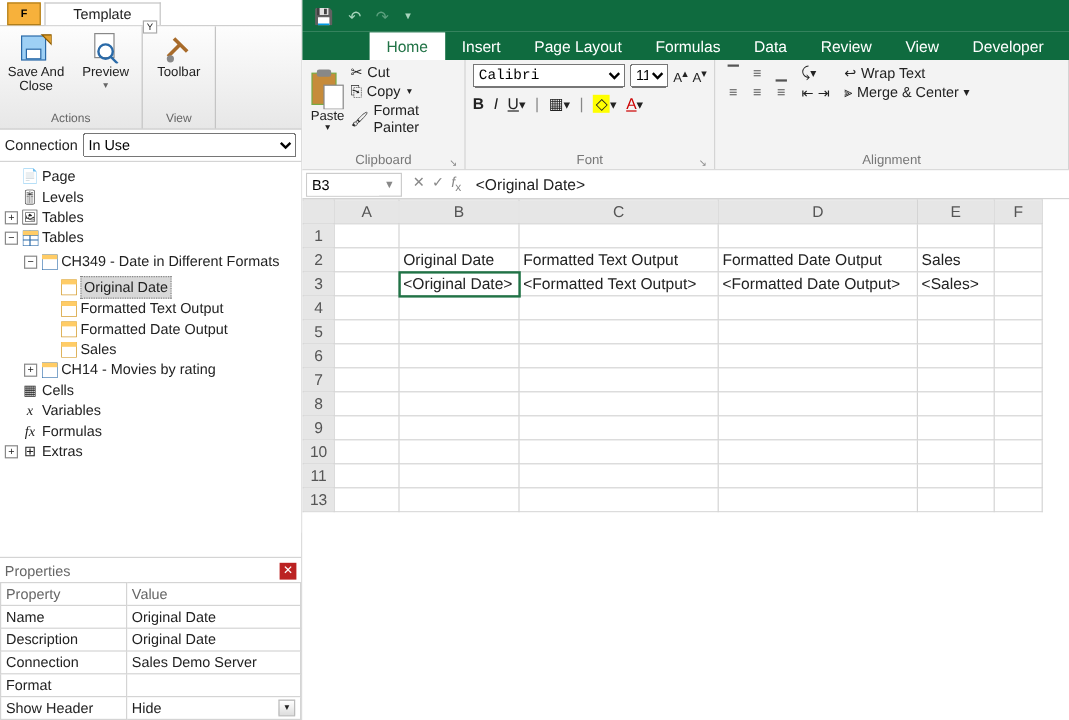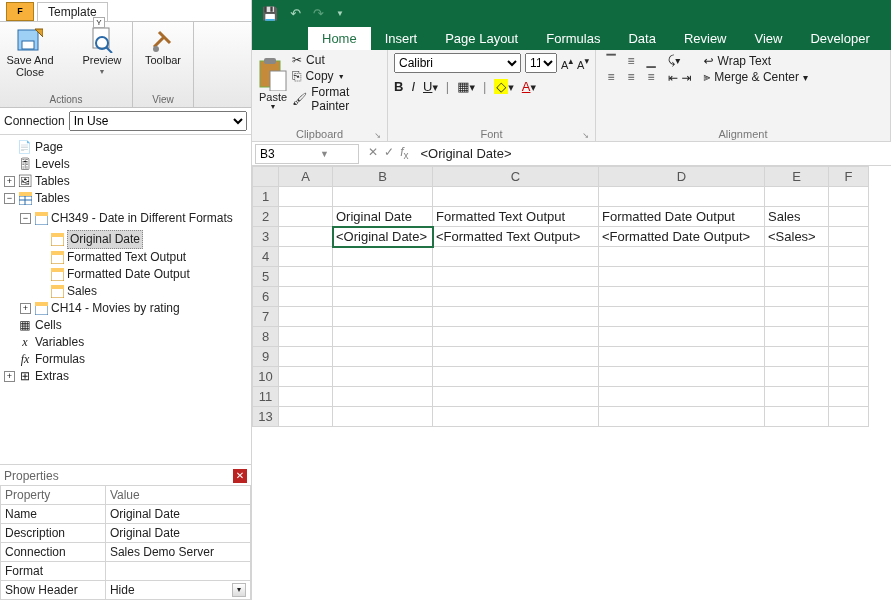--- a/index.html
+++ b/index.html
@@ -6,27 +6,27 @@
 body { font-family: "Segoe UI", Tahoma, sans-serif; font-size: 12px; color: #222; background: #fff; width: 891px; height: 600px; overflow: hidden; }
 
 
 .app { display: flex; width: 891px; height: 600px; }
 .left { width: 252px; display: flex; flex-direction: column; border-right: 1px solid #d4d4d4; }
 .right { flex: 1; display: flex; flex-direction: column; background: #fff; }
 
 
 .tabstrip { height: 22px; background: #fff; display: flex; align-items: flex-end; border-bottom: 1px solid #c4c4c4; }
 .tabstrip .f { width: 28px; height: 19px; background: #f7b13b; border: 1px solid #b07e1b; margin-left: 6px; text-align: center; font-size: 9px; font-weight: bold; color: #000; line-height: 17px; }
-.tabstrip .tab { padding: 2px 10px; border: 1px solid #c4c4c4; border-bottom: none; background: #fff; margin-left: 3px; position: relative; }
+.tabstrip .tab { padding: 2px 23px; border: 1px solid #c4c4c4; border-bottom: none; background: #fff; margin-left: 3px; position: relative; }
 .tabstrip .keytip { position: absolute; top: 14px; right: 2px; font-size: 8px; border: 1px solid #aaa; background: #fff; padding: 0 2px; }
 
 
 .ribbon { height: 86px; background: linear-gradient(#fdfdfd,#e7e7e7); border-bottom: 1px solid #c4c4c4; display: flex; }
 .ribbon .group { border-right: 1px solid #c4c4c4; padding: 4px 6px 2px; display: flex; flex-direction: column; align-items: center; justify-content: space-between; }
-.ribbon .btns { display: flex; gap: 24px; }
+.ribbon .btns { display: flex; gap: 10px; }
 .rbtn { display: flex; flex-direction: column; align-items: center; justify-content: flex-start; width: 48px; font-size: 11px; text-align: center; cursor: default; }
 .rbtn .ic { width: 28px; height: 28px; display:flex; align-items:center; justify-content:center; }
 .rbtn span { line-height: 12px; }
 .grouplabel { font-size: 10px; color: #666; padding-top: 2px; }
 
 
 .connrow { display: flex; align-items: center; gap: 4px; padding: 3px 4px; border-bottom: 1px solid #d4d4d4; }
 .connrow select { flex: 1; font-size: 12px; height: 20px; }
 
 
@@ -63,34 +63,34 @@
 .xl-group .top { display: flex; align-items: center; gap: 4px; }
 .xl-group .lbl { font-size: 11px; color: #777; text-align: center; position: relative; }
 .xl-group .expand { position: absolute; right: 0; bottom: 0; font-size: 8px; color: #888; }
 
 .paste { display:flex; flex-direction:column; align-items:center; font-size:11px; cursor:default; }
 .clip-mid { display:flex; flex-direction:column; gap:2px; font-size:12px; }
 .clip-mid div { display:flex; align-items:center; gap:4px; cursor:default; }
 
 .font-row1 { display:flex; gap:4px; align-items:center; }
 .font-row1 select { font-size: 12px; height: 20px; }
-.font-row1 .fname { width: 128px; }
+.font-row1 .fname { width: 128px; font-family: Liberation Mono, monospace; }
 .font-row1 .fsize { width: 32px; }
 .aa { font-size: 11px; cursor:default; }
 .font-row2 { display:flex; gap:8px; align-items:center; margin-top:6px; font-size:13px; }
 .font-row2 span { cursor:default; }
 
 .align-grid { display:grid; grid-template-columns: repeat(3,18px); gap:2px; }
 .align-grid span { width:18px; height:14px; display:flex; align-items:center; justify-content:center; cursor:default; color:#555; }
 .align-right { display:flex; flex-direction:column; gap:2px; font-size:12px; margin-left:8px; }
 .align-right div { display:flex; align-items:center; gap:4px; cursor:default; white-space:nowrap; }
 
 
 .fx-row { height: 24px; border-bottom: 1px solid #d4d4d4; display: flex; align-items: center; background: #fff; }
-.namebox { width: 104px; border: 1px solid #ccc; margin: 0 3px; display:flex; align-items:center; }
+.namebox { width: 80px; border: 1px solid #ccc; margin: 0 3px; display:flex; align-items:center; }
 .namebox input { border:none; width: 60px; font-size: 12px; padding: 2px 4px; }
 .namebox .ndd { padding: 0 4px; color:#888; font-size:9px; cursor:default; }
 .fx-btns { color:#888; display:flex; gap:6px; padding:0 6px; }
 .fx-btns span {cursor:default;}
 .fx-text { flex:1; padding: 2px 6px; font-size: 13px; }
 
 
 .grid { position: relative; overflow: auto; }
 table.sheet { border-collapse: collapse; table-layout: fixed; }
 table.sheet th, table.sheet td { border: 1px solid #d4d4d4; font-size: 13px; font-weight: normal; background:#fff; height: 20px; }

